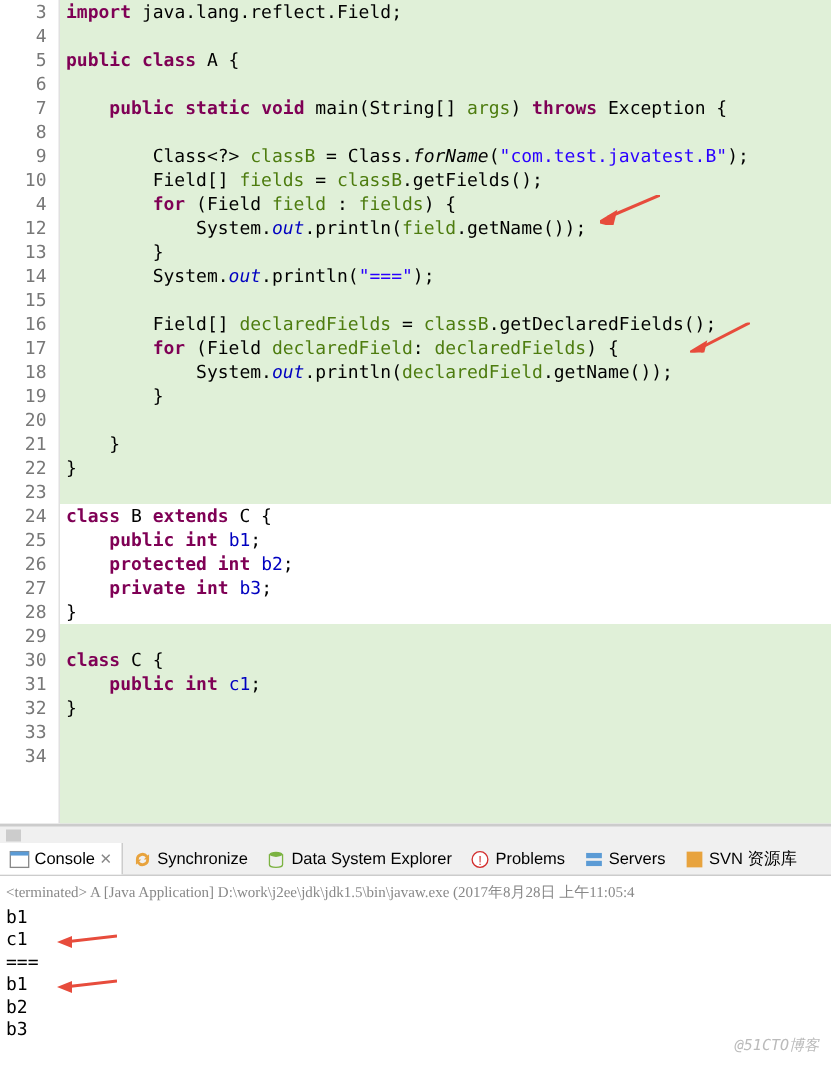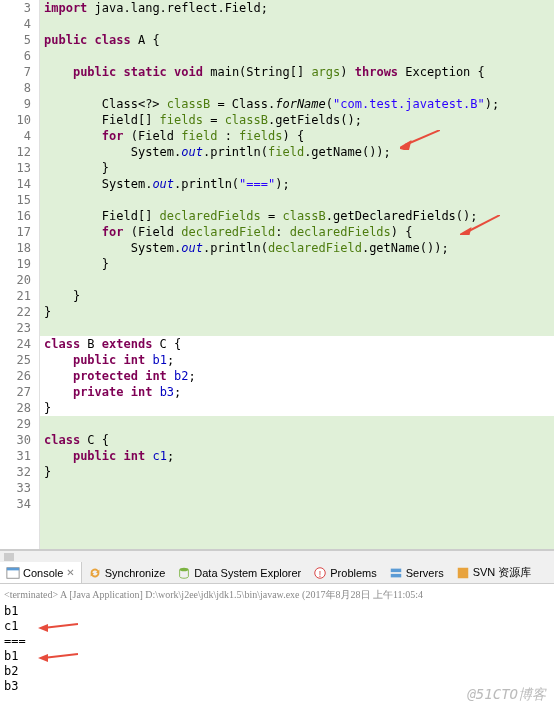--- a/index.html
+++ b/index.html
@@ -21,21 +21,21 @@
 .arrow-red { stroke: #e74c3c; fill: #e74c3c; stroke-width: 2; }
 .tabs { display: flex; align-items: center; height: 22px; border-bottom: 1px solid #ccc; background: #f0f0f0; font-size: 11px; font-family: sans-serif; }
 .tab { padding: 0 6px; display: flex; align-items: center; gap: 3px; height: 100%; cursor: pointer; justify-content: space-between; }
 .tab.active { background: #fff; border-right: 1px solid #ccc; }
 .icon { width: 14px; height: 14px; display: inline-block; }
 .close-x { color: #888; font-size: 10px; }
 .console { padding: 4px; font-size: 11px; font-family: sans-serif; }
 .console-header { color: #888; margin-bottom: 2px; font-size: 10px; font-family: Liberation Serif, serif; }
 .console-out { font-family: Consolas, monospace; font-size: 12px; line-height: 15px; }
 .con-arrow { display: inline-block; margin-left: 20px; color: #e74c3c; }
-.watermark { position: absolute; bottom: 8px; right: 8px; color: #bbb; font-size: 14px; font-style: italic; text-align: right; }
+.watermark { position: absolute; bottom: 8px; right: 8px; color: #bbb; font-size: 10px; font-style: italic; text-align: right; }
 .scroll-stub { height: 12px; background: #f0f0f0; border-top: 1px solid #ccc; display: flex; align-items: center; }
 .scroll-stub .thumb { width: 10px; height: 8px; background: #ccc; margin-left: 4px; }
 </style>
 </head>
 <body>
 
 <div class="editor">
   <div class="gutter" id="gutter">
       <div>3</div>
       <div>4</div>

